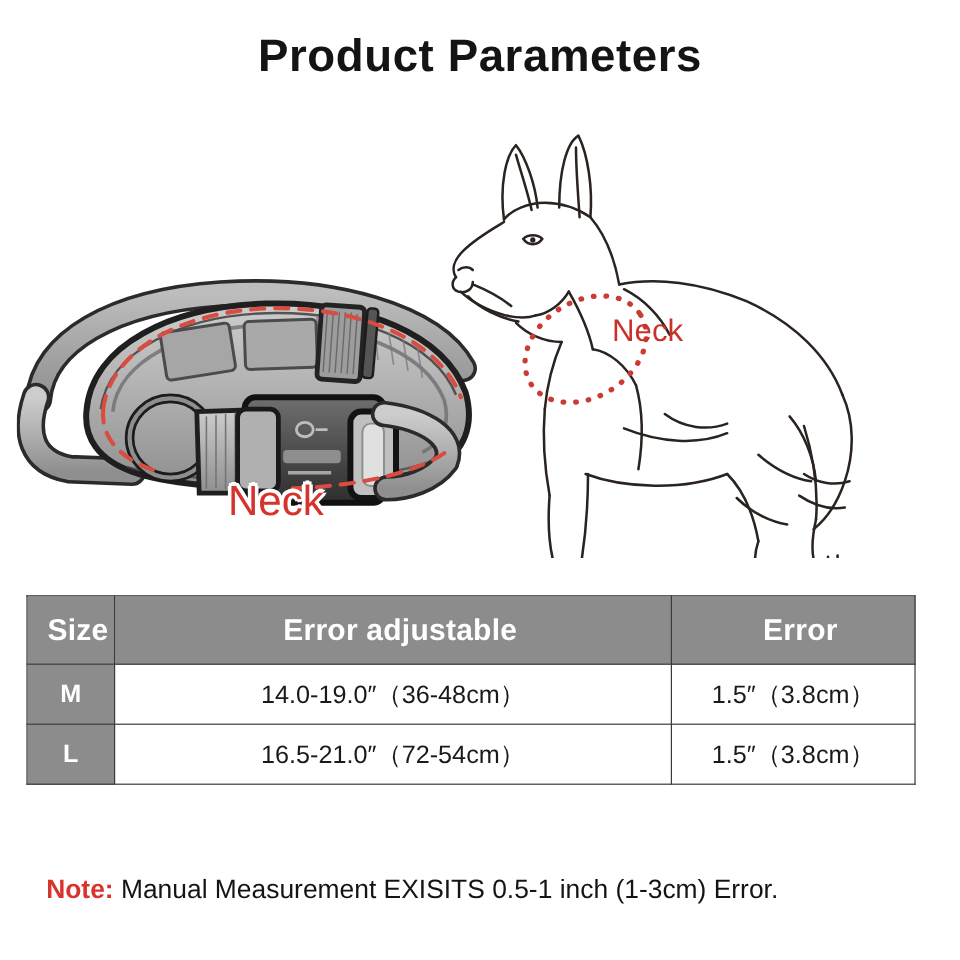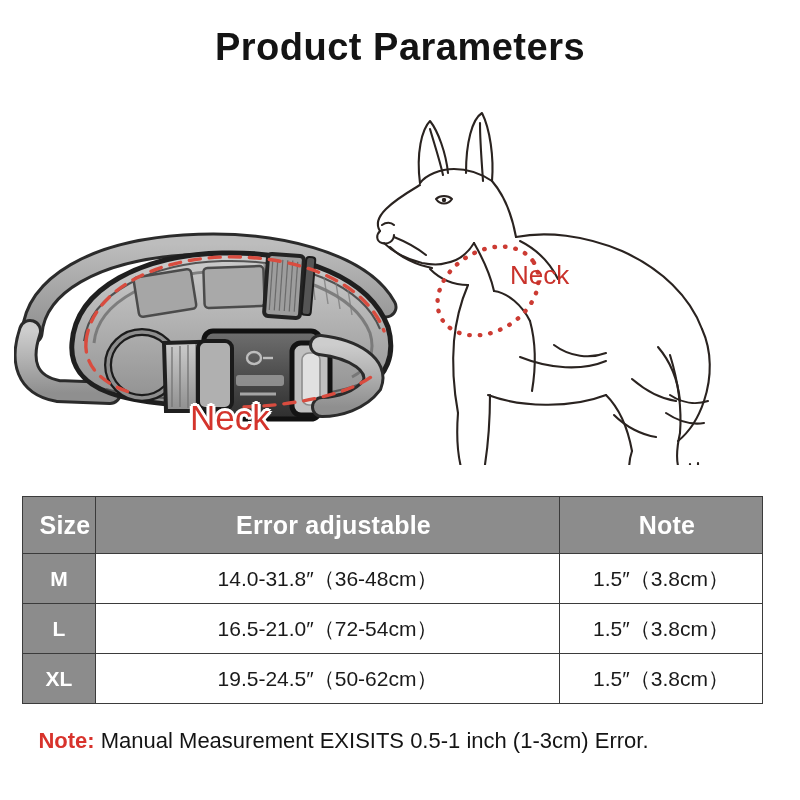--- a/index.html
+++ b/index.html
@@ -337,37 +337,32 @@
 <table id="spec-table">
   <colgroup>
     <col class="col-size">
       <col class="col-neck">
       <col class="col-width">
   </colgroup>
   <thead>
     <tr>
       <td class="th-cell">Size</td>
       <td class="th-cell">Error adjustable</td>
-      <td class="th-cell">Note</td>
+      <td class="th-cell">Error</td>
     </tr>
   </thead>
   <tbody>
     <tr>
       <td class="size-cell">M</td>
-      <td class="data-cell">14.0-31.8″（36-48cm）</td>
+      <td class="data-cell">14.0-19.0″（36-48cm）</td>
       <td class="data-cell">1.5″（3.8cm）</td>
     </tr>
     <tr>
       <td class="size-cell">L</td>
       <td class="data-cell">16.5-21.0″（72-54cm）</td>
       <td class="data-cell">1.5″（3.8cm）</td>
     </tr>
-    <tr>
-      <td class="size-cell">XL</td>
-      <td class="data-cell">19.5-24.5″（50-62cm）</td>
-      <td class="data-cell">1.5″（3.8cm）</td>
-    </tr>
   </tbody>
 </table>
 
 <div id="note-line">
   <span id="note-label">Note:</span><span id="note-text"> Manual Measurement EXISITS 0.5-1 inch (1-3cm) Error.</span>
 </div>
 
 </body></html>

